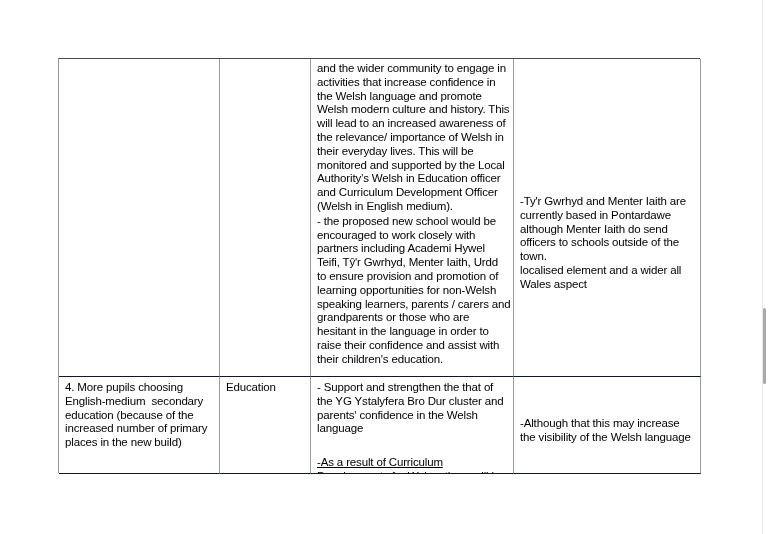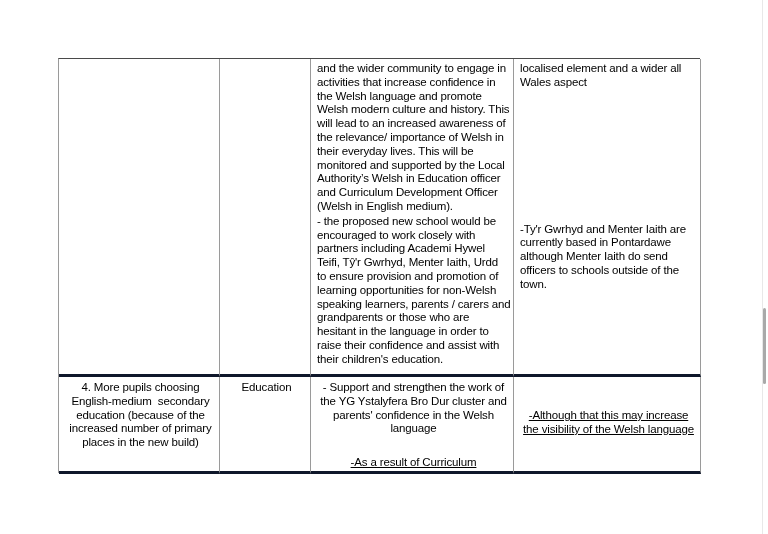--- a/index.html
+++ b/index.html
@@ -26,39 +26,39 @@
     display: grid;
     grid-template-columns: 161px 91px 203px 187px;
     grid-template-rows: 318px 97px;
     border-top: 1px solid #4a4a4a;
     border-left: 1px solid #9a9a9a;
     box-sizing: border-box;
     background: #ffffff;
   }
   .cell {
     border-right: 1px solid #9a9a9a;
-    border-bottom: 3px solid #0f172a;
+    border-bottom: 1px solid #0f172a;
     box-sizing: border-box;
     overflow: hidden;
     padding: 3px 3px 8px 6px;
   }
-  .cell.r2 { padding-top: 4px; text-align: center; }
+  .cell.r2 { padding-top: 4px; }
   .para {
     margin: 0;
     color: #000000;
     font-size: 11.5px;
     line-height: 13.8px;
     letter-spacing: -0.15px;
     white-space: pre;
   }
   
   .gap-blank   { margin-top: 1px;   }  
   .gap-r1c4    { margin-top: 133px; }  
   .gap-r2c3    { margin-top: 20px; text-decoration: underline;   }
-  .gap-r2c4    { margin-top: 28px; text-decoration: underline;  }
+  .gap-r2c4    { margin-top: 36px;  }
   
   .scroll-track {
     position: absolute;
     top: 0;
     left: 762px;
     width: 1px;
     height: 534px;
     background: #e8e8e8;
   }
   .scroll-thumb {
@@ -101,43 +101,43 @@
 to ensure provision and promotion of
 learning opportunities for non-Welsh
 speaking learners, parents / carers and
 grandparents or those who are
 hesitant in the language in order to
 raise their confidence and assist with
 their children's education.</p>
     </div>
 
     <div class="cell r1">
-      <p class="para">localised element and a wider all
-Wales aspect</p>
       <p class="para gap-r1c4">-Ty'r Gwrhyd and Menter Iaith are
 currently based in Pontardawe
 although Menter Iaith do send
 officers to schools outside of the
 town.</p>
+      <p class="para">localised element and a wider all
+Wales aspect</p>
     </div>
 
     <div class="cell r2">
       <p class="para">4. More pupils choosing
 English-medium  secondary
 education (because of the
 increased number of primary
 places in the new build)</p>
     </div>
 
     <div class="cell r2">
       <p class="para">Education</p>
     </div>
 
     <div class="cell r2">
-      <p class="para">- Support and strengthen the work of
+      <p class="para">- Support and strengthen the that of
 the YG Ystalyfera Bro Dur cluster and
 parents' confidence in the Welsh
 language</p>
       <p class="para gap-r2c3">-As a result of Curriculum
 Developments for Wales, there will be</p>
     </div>
 
     <div class="cell r2">
       <p class="para gap-r2c4">-Although that this may increase
 the visibility of the Welsh language</p>

